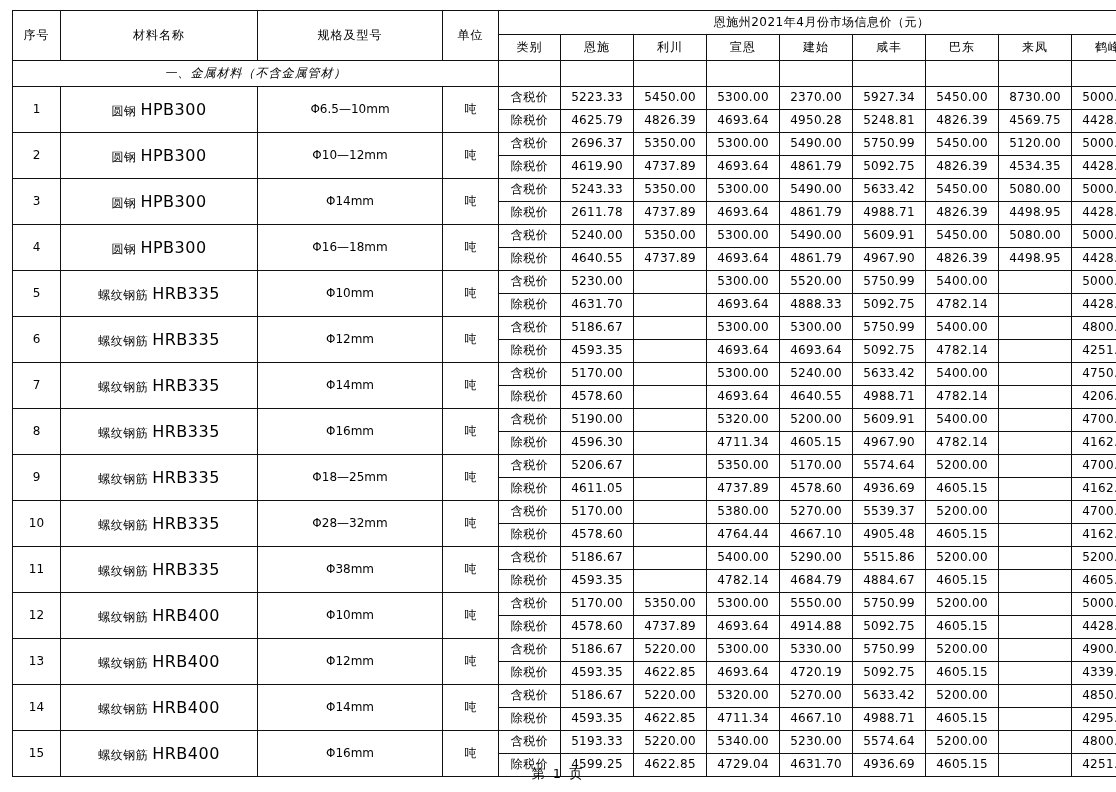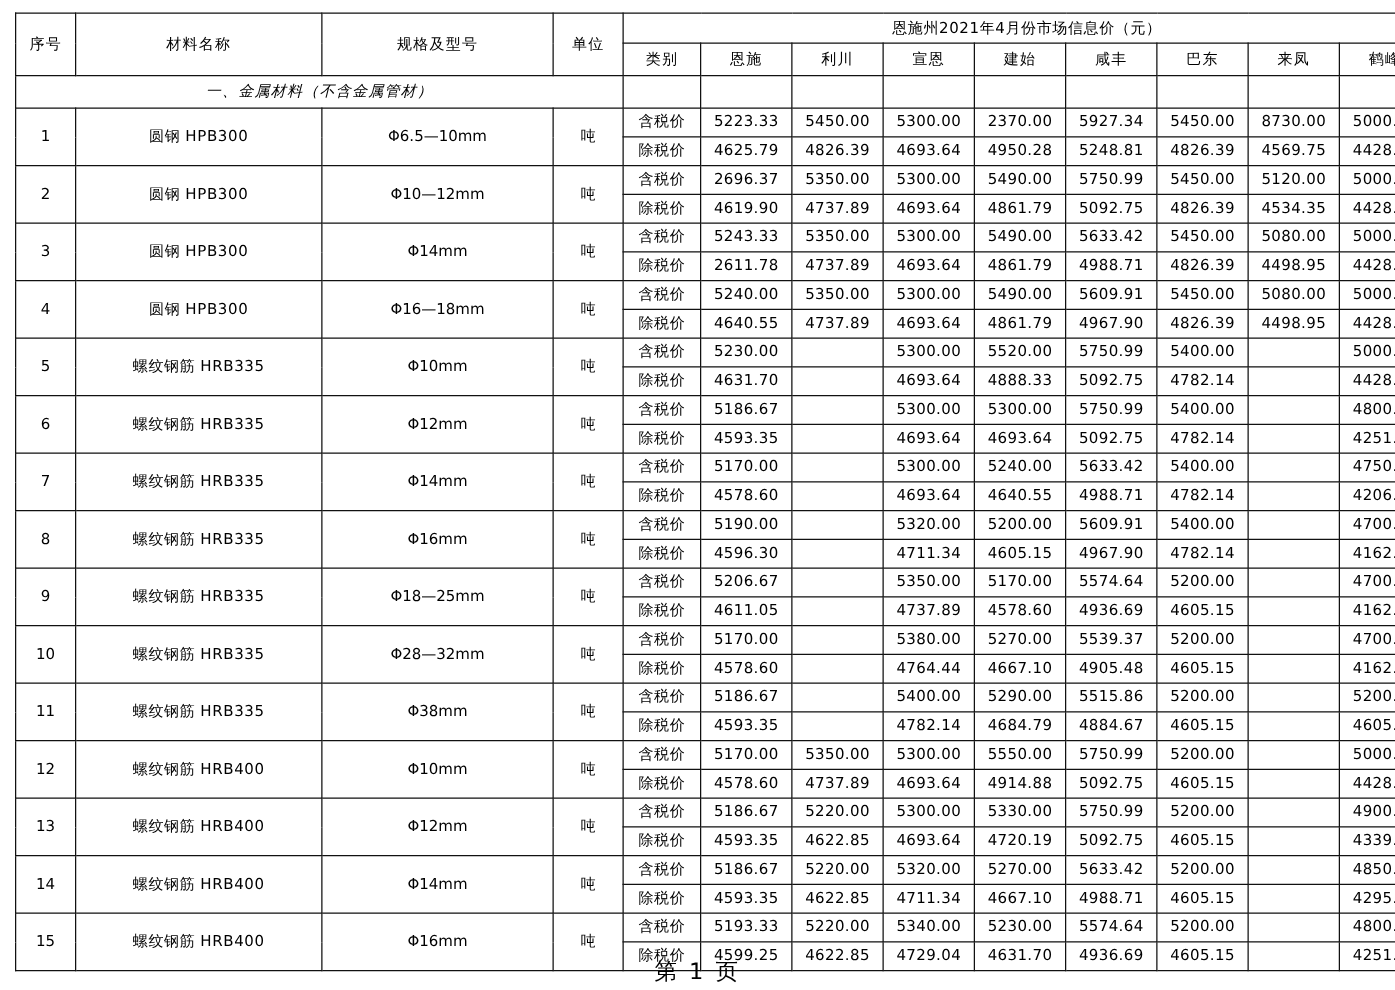--- a/index.html
+++ b/index.html
@@ -91,28 +91,28 @@
     font-size: 11.5px;
     font-family: "DejaVu Sans", "Liberation Sans", sans-serif;
     letter-spacing: 0.3px;
   }
   .footer {
     position: absolute;
     left: 0;
     right: 0;
     top: 765px;
     text-align: center;
-    font-size: 18px;
+    font-size: 13px;
     letter-spacing: 2px;
   }
   .nameline {
     display: inline-block;
   }
   .nameline .grade {
-    font-size: 12px;
+    font-size: 16px;
     margin-left: 4px;
   }
 </style>
 </head>
 <body>
 
 <div id="page">
 
   <table class="price-table">
     <colgroup>

